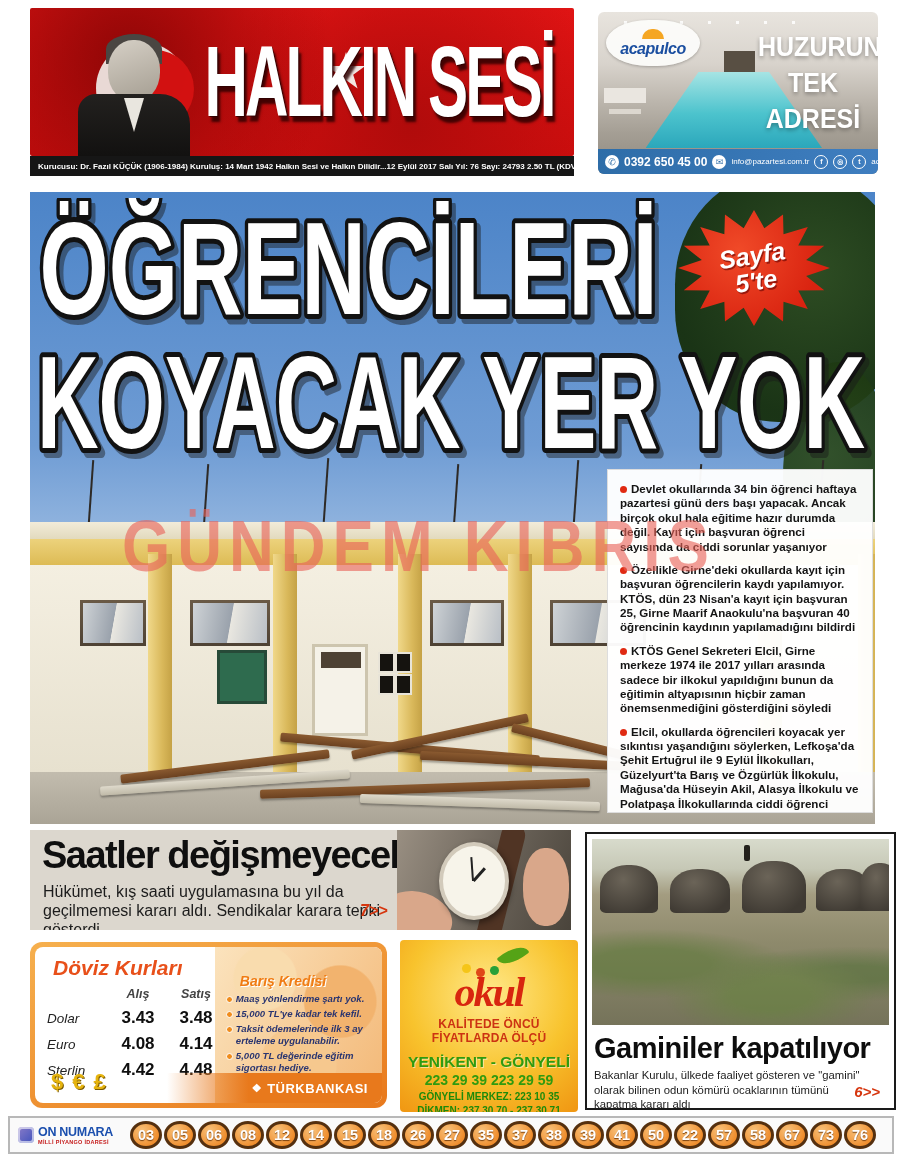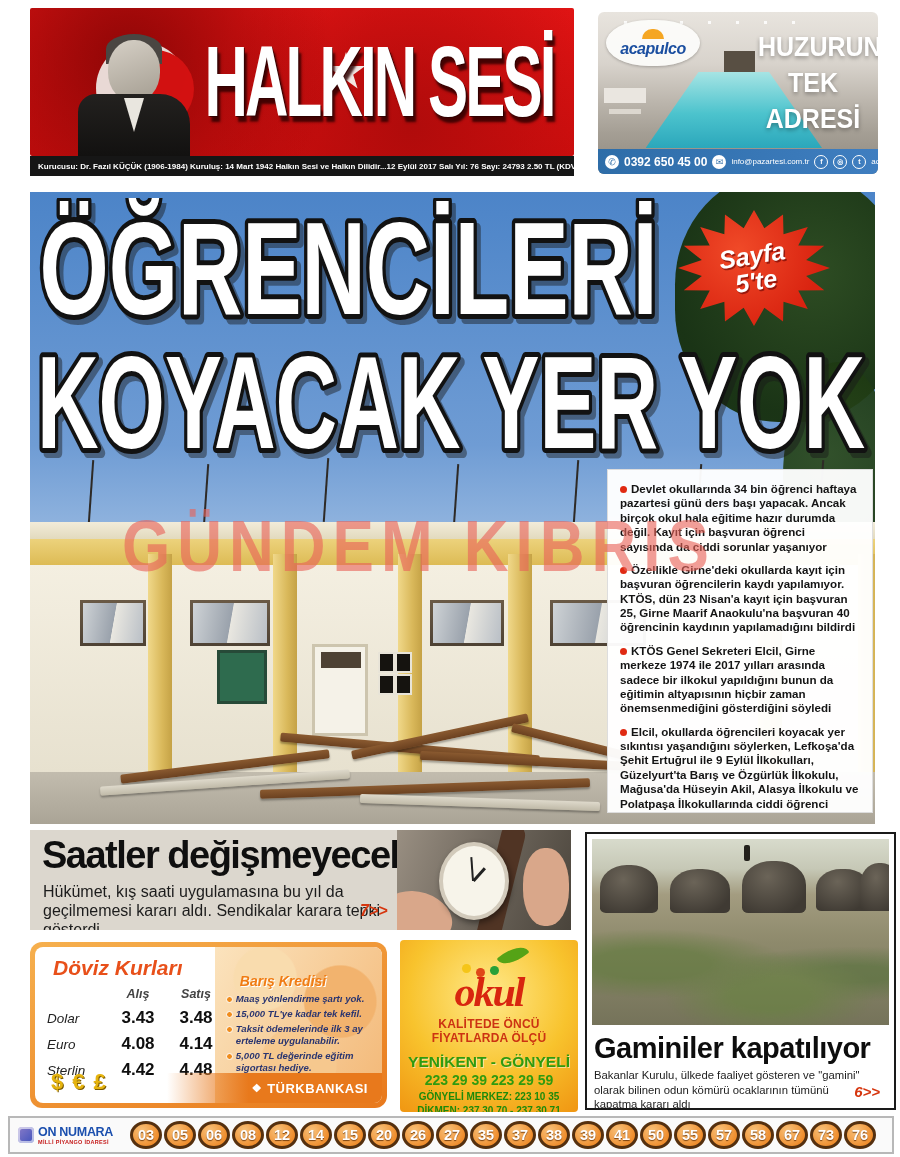--- a/index.html
+++ b/index.html
@@ -437,30 +437,30 @@
     </div>
     <div class="lt-balls">
 
     <span class="ball">03</span>
         <span class="ball">05</span>
         <span class="ball">06</span>
         <span class="ball">08</span>
         <span class="ball">12</span>
         <span class="ball">14</span>
         <span class="ball">15</span>
-        <span class="ball">20</span>
+        <span class="ball">18</span>
         <span class="ball">26</span>
         <span class="ball">27</span>
         <span class="ball">35</span>
         <span class="ball">37</span>
         <span class="ball">38</span>
         <span class="ball">39</span>
         <span class="ball">41</span>
         <span class="ball">50</span>
-        <span class="ball">55</span>
+        <span class="ball">22</span>
         <span class="ball">57</span>
         <span class="ball">58</span>
         <span class="ball">67</span>
         <span class="ball">73</span>
         <span class="ball">76</span>
       </div>
   </footer>
 
 </div>
 

